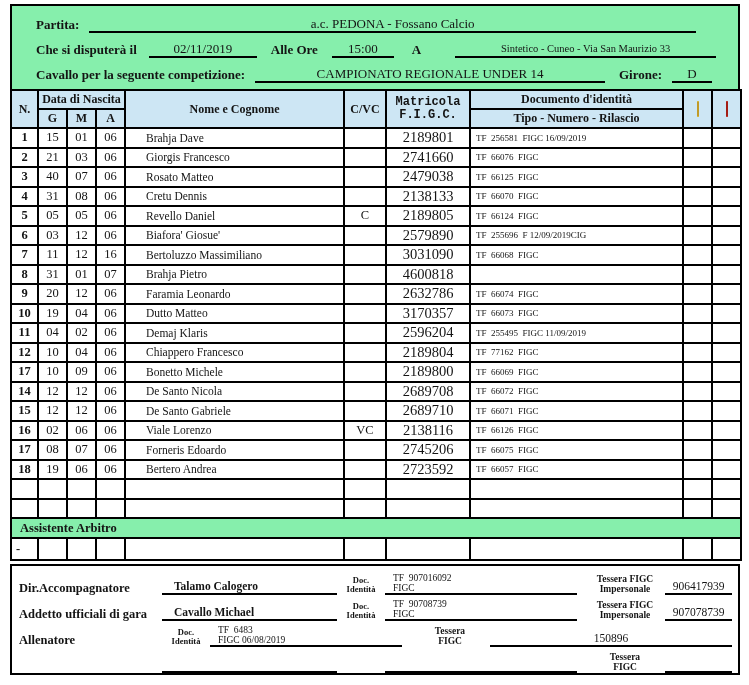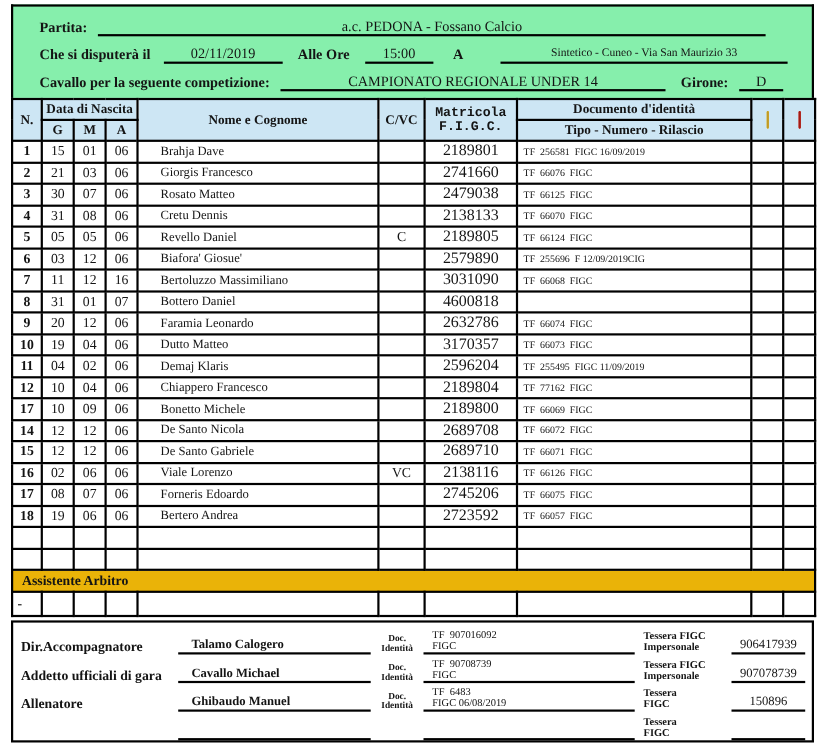--- a/index.html
+++ b/index.html
@@ -36,32 +36,32 @@
   td { height:19.5px; font-size:12.5px; vertical-align:middle; background:#fff; }
   td.c-n { font-weight:bold; text-align:center; }
   td.c-d { text-align:center; }
   td.c-name { font-size:11.5px; padding-left:20px; }
   td.c-cvc { text-align:center; }
   td.c-mat { font-size:14.5px; text-align:center; }
   td.c-doc { font-size:9px; padding-left:5px; white-space:pre; }
   .card { width:13px; height:17px; border-radius:2px; margin:0 auto; }
   .card-y { background:#f7d63b; border:1px solid #c09a28; }
   .card-r { background:#e5342b; border:1px solid #a31d15; }
-  tr.band td { background:#eab308; font-weight:bold; font-size:12.5px; padding-left:8px; height:20px; }
+  tr.band td { background:#86efac; font-weight:bold; font-size:12.5px; padding-left:8px; height:20px; }
   tr.dashrow td { height:22px; }
   td.dash-cell { font-weight:bold; padding-left:4px; }
 
   
   .staff-box { border:2px solid #000; margin-top:3px; background:#fff; padding-top:3px; }
   .staff-row { display:flex; align-items:flex-end; height:26px; }
   .s-role { width:150px; padding-left:7px; font-weight:bold; font-size:12.5px; line-height:14px; white-space:nowrap; }
   .s-name { width:175px; border-bottom:2px solid #000; font-size:11.5px; padding-left:12px; line-height:14px;font-weight:bold; }
   .s-doccap { width:48px; font-weight:bold; font-size:8.5px; text-align:center; line-height:9px; white-space:pre-line; padding-bottom:1px; }
   .s-docval { width:192px; border-bottom:2px solid #000; font-size:9.5px; line-height:10px; white-space:pre; padding-left:8px; }
-  .s-tescap { width:80px; margin-left:8px; font-weight:bold; font-size:9.5px; text-align:left; line-height:10px; white-space:pre-line; padding-bottom:1px; }
+  .s-tescap { width:80px; margin-left:8px; font-weight:bold; font-size:9.5px; text-align:center; line-height:10px; white-space:pre-line; padding-bottom:1px; }
   .s-tesval { flex:1; margin-right:6px; border-bottom:2px solid #000; font-size:11.5px; text-align:center; line-height:14px; }
 </style>
 </head>
 <body>
 
 <div class="page">
   <div class="content">
 
     <div class="header-box">
       <div class="hline">
@@ -136,21 +136,21 @@
     <td class="c-d">06</td>
     <td class="c-name">Giorgis Francesco</td>
     <td class="c-cvc"></td>
     <td class="c-mat">2741660</td>
     <td class="c-doc">TF  66076  FIGC</td>
     <td></td>
     <td></td>
   </tr>
           <tr>
     <td class="c-n">3</td>
-    <td class="c-d">30</td>
+    <td class="c-d">40</td>
     <td class="c-d">07</td>
     <td class="c-d">06</td>
     <td class="c-name">Rosato Matteo</td>
     <td class="c-cvc"></td>
     <td class="c-mat">2479038</td>
     <td class="c-doc">TF  66125  FIGC</td>
     <td></td>
     <td></td>
   </tr>
           <tr>
@@ -199,21 +199,21 @@
     <td class="c-mat">3031090</td>
     <td class="c-doc">TF  66068  FIGC</td>
     <td></td>
     <td></td>
   </tr>
           <tr>
     <td class="c-n">8</td>
     <td class="c-d">31</td>
     <td class="c-d">01</td>
     <td class="c-d">07</td>
-    <td class="c-name">Bottero Daniel</td>
+    <td class="c-name">Brahja Pietro</td>
     <td class="c-cvc"></td>
     <td class="c-mat">4600818</td>
     <td class="c-doc"></td>
     <td></td>
     <td></td>
   </tr>
           <tr>
     <td class="c-n">9</td>
     <td class="c-d">20</td>
     <td class="c-d">12</td>
@@ -395,21 +395,20 @@
     <span class="s-doccap">Doc.
 Identità</span>
     <span class="s-docval">TF  90708739
 FIGC</span>
     <span class="s-tescap">Tessera FIGC
 Impersonale</span>
     <span class="s-tesval">907078739</span>
   </div>
         <div class="staff-row">
     <span class="s-role">Allenatore</span>
-    <span class="s-name">Ghibaudo Manuel</span>
     <span class="s-doccap">Doc.
 Identità</span>
     <span class="s-docval">TF  6483
 FIGC 06/08/2019</span>
     <span class="s-tescap">Tessera
 FIGC</span>
     <span class="s-tesval">150896</span>
   </div>
         <div class="staff-row">
     <span class="s-role"></span>

